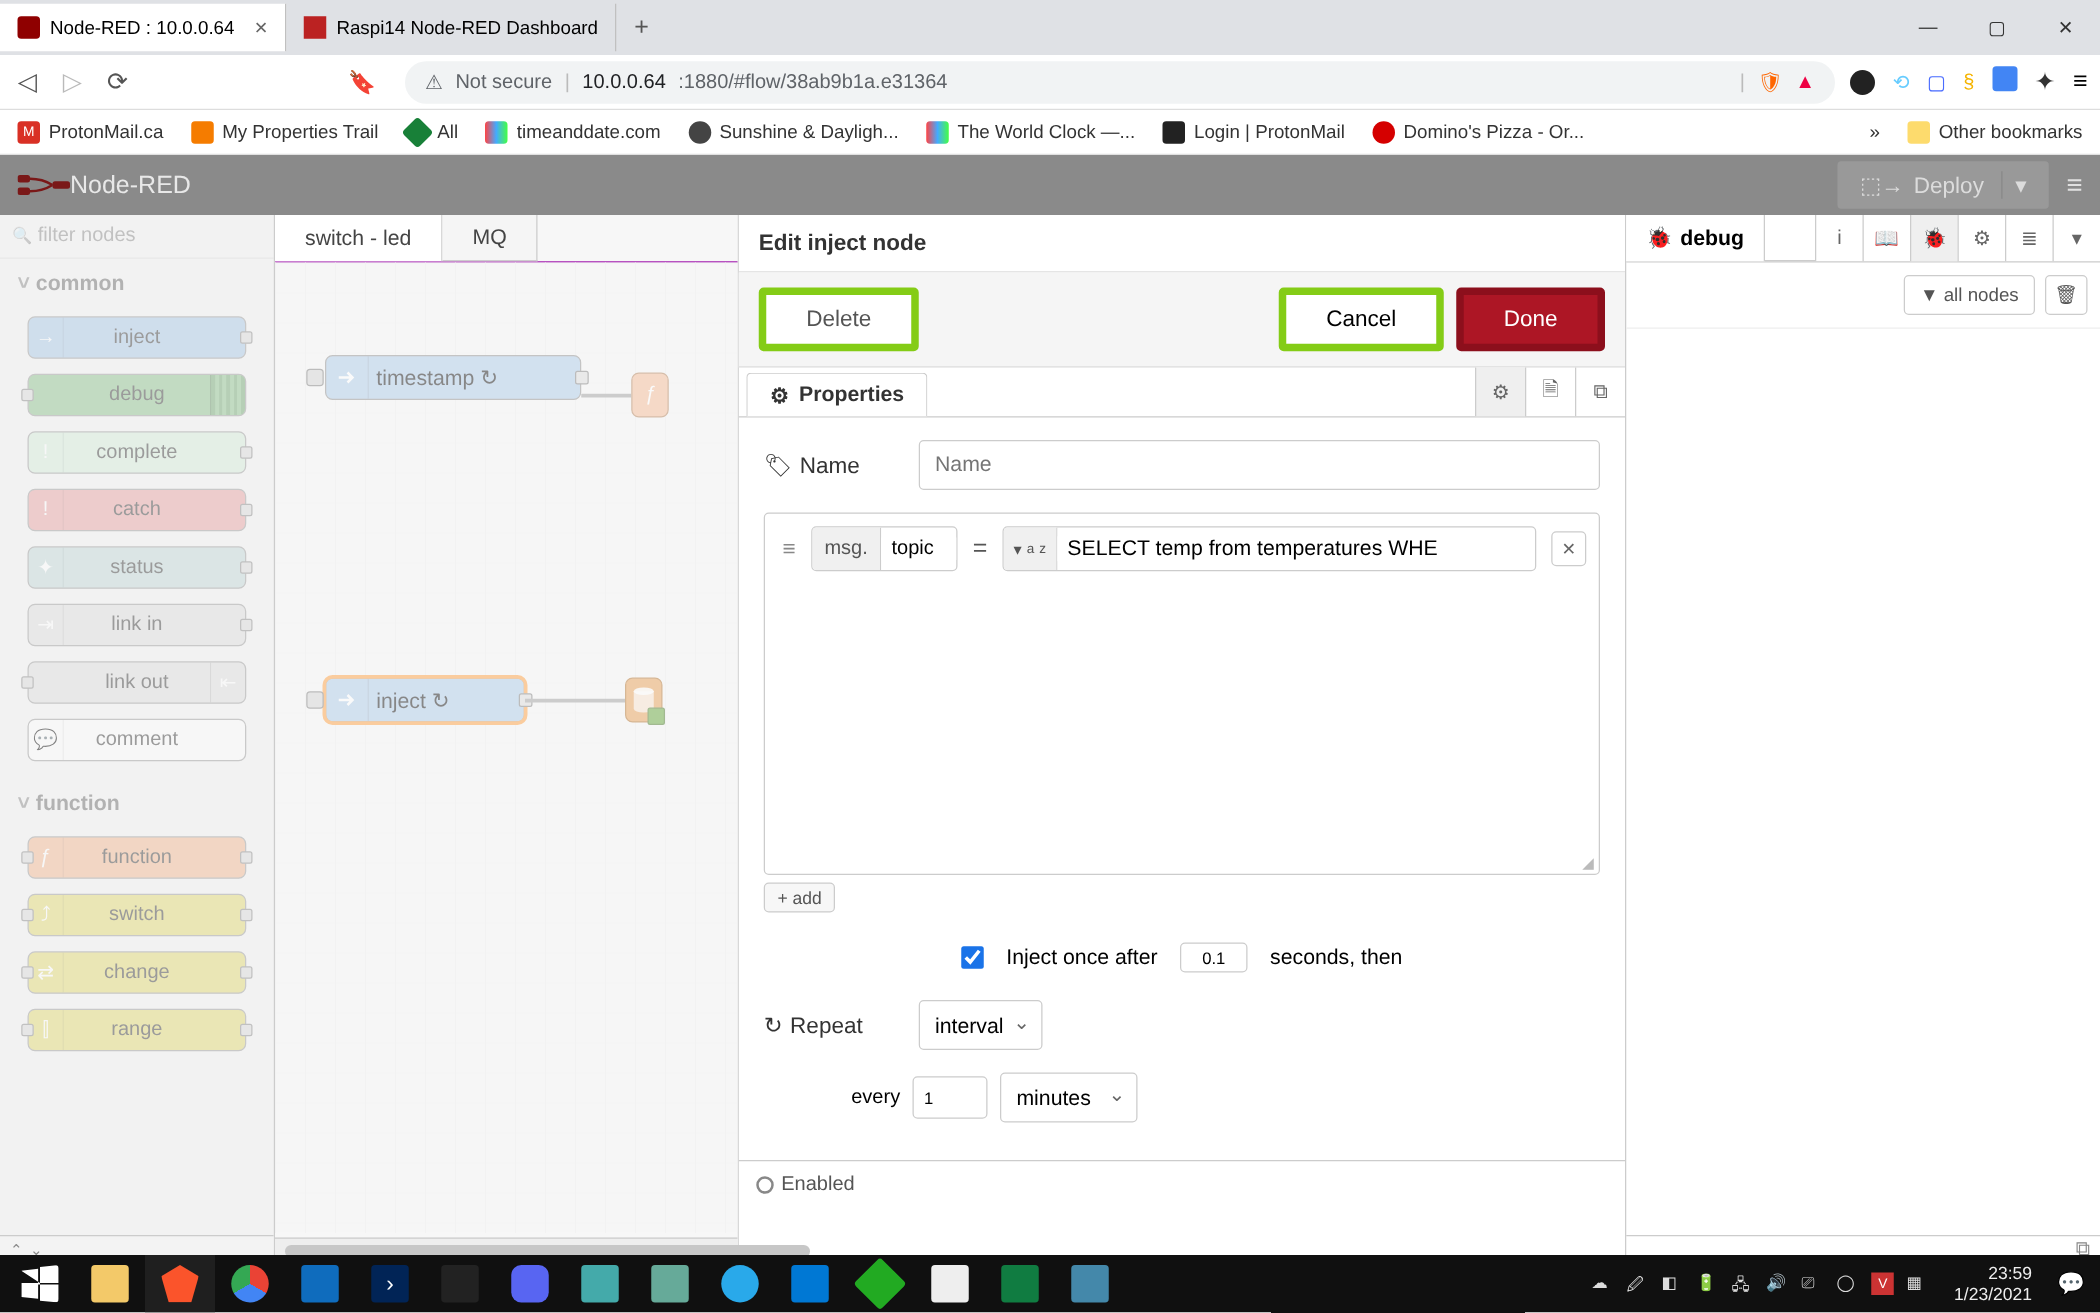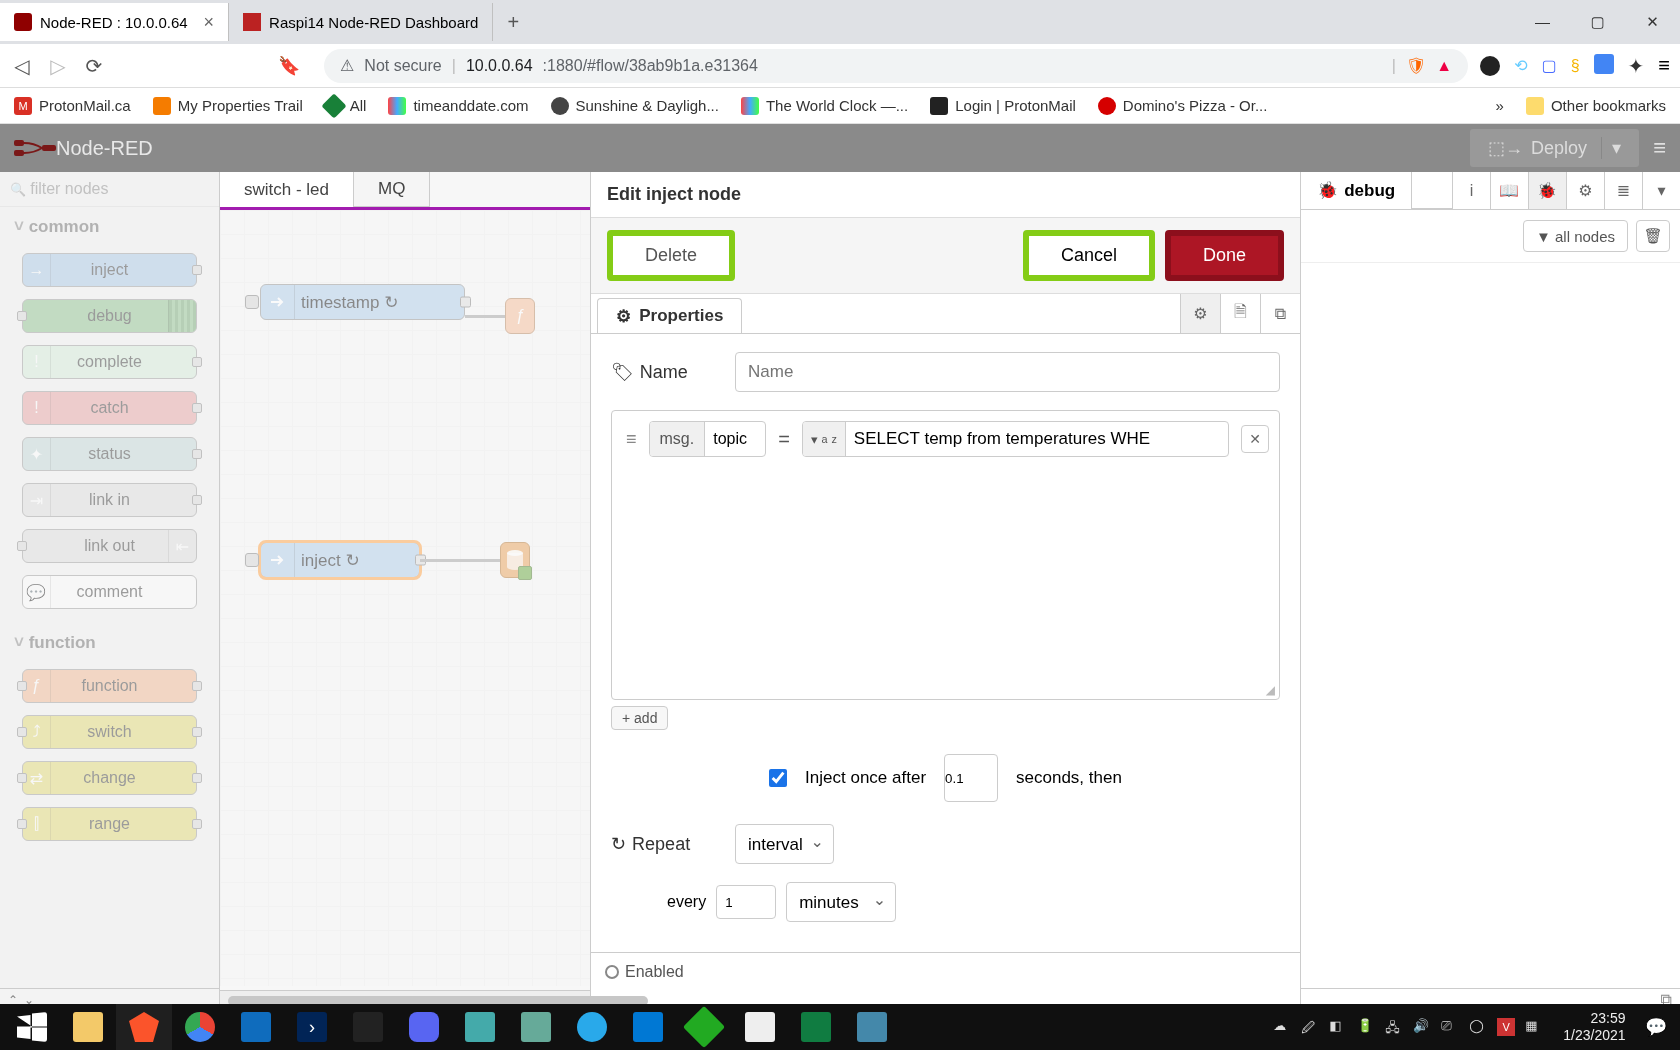--- a/index.html
+++ b/index.html
@@ -46,21 +46,21 @@
 .pal-cat::before { content: "˅ "; color: #888; }
 .pal-list { display: flex; flex-direction: column; gap: 12px; padding: 6px 22px 14px 22px; }
 .pal-node { height: 34px; border-radius: 6px; border: 1px solid #999; display: flex; align-items: center; justify-content: center; font-size: 16px; color: #333; position: relative; }
 .pal-node .port-l, .pal-node .port-r { position:absolute; width:10px; height:10px; background:#d9d9d9; border:1px solid #888; border-radius:2px; top:50%; transform:translateY(-50%); }
 .pal-node .port-l { left:-6px; } .pal-node .port-r { right:-6px; }
 .pal-node .nicon { position:absolute; left:0; top:0; bottom:0; width:28px; border-right:1px solid rgba(0,0,0,.15); border-radius:5px 0 0 5px; display:flex; align-items:center; justify-content:center; }
 .overlay-dim { position: absolute; inset: 0; background: rgba(240,240,240,.55); pointer-events: none; }
 
 
 .workspace { flex: 1; position: relative; background: #f7f7f7; }
-.ws-tabs { height: 38px; border-bottom: 3px solid #a21caf; display: flex; align-items: center; }
+.ws-tabs { height: 38px; border-bottom: 1px solid #a21caf; display: flex; align-items: center; }
 .ws-tab { padding: 0 24px; height: 100%; display: flex; align-items: center; border-right: 1px solid #ccc; background: #fff; font-size: 17px; color: #444; }
 .ws-canvas { position: absolute; top: 38px; left: 0; right: 0; bottom: 24px;
   background-image: linear-gradient(#eee 1px, transparent 1px), linear-gradient(90deg, #eee 1px, transparent 1px);
   background-size: 24px 24px; overflow: hidden; }
 .ws-dim { position: absolute; inset: 0; background: rgba(245,245,245,.55); pointer-events: none; }
 .flow-node { position: absolute; height: 36px; border-radius: 6px; border: 1px solid #888; display: flex; align-items: center; padding-left: 40px; padding-right: 14px; font-size: 17px; }
 .flow-node .nicon2 { position:absolute; left:0; top:0; bottom:0; width:34px; border-right:1px solid rgba(0,0,0,.2); border-radius:5px 0 0 5px; display:flex; align-items:center; justify-content:center; color:#fff; }
 .flow-node .sq { position:absolute; left:-16px; top:50%; transform:translateY(-50%); width:14px; height:14px; background:#d0d0d0; border:1px solid #777; border-radius:3px; }
 .flow-node .fport { position:absolute; right:-7px; top:50%; transform:translateY(-50%); width:11px; height:11px; background:#d9d9d9; border:1px solid #777; border-radius:2px; }
 .wire { position: absolute; height: 3px; background: #999; }
@@ -96,21 +96,21 @@
 .pill input { border: none; outline: none; padding: 0 8px; font-size: 16px; width: 60px; }
 .eq { font-size: 20px; color: #555; padding: 0 4px; }
 .val-pill { flex: 1; }
 .val-pill .pre2 { background: #f0f0f0; padding: 0 8px; height: 100%; display: flex; align-items: center; gap: 4px; border-right: 1px solid #ccc; border-radius: 3px 0 0 3px; color: #555; font-size: 13px; }
 .val-pill input { width: 100%; }
 .del-x { width: 28px; height: 28px; border: 1px solid #ccc; border-radius: 4px; color: #666; display: flex; align-items: center; justify-content: center; margin-left: 4px; font-size:14px; }
 .prop-resize { position:absolute; right:4px; bottom:2px; color:#bbb; font-size:12px; }
 .add-btn { margin-top: 6px; border: 1px solid #ccc; border-radius: 4px; padding: 3px 10px; font-size: 14px; color: #555; background: #f7f7f7; display: inline-block; }
 .inject-row { margin-top: 24px; display: flex; align-items: center; justify-content: center; gap: 18px; font-size: 17px; }
 .chk { width: 18px; height: 18px; accent-color: #1a73e8; }
-.small-in { width: 54px; height: 48px; border: 1px solid #ccc; border-radius: 4px; }
+.small-in { width: 54px; height: 24px; border: 1px solid #ccc; border-radius: 4px; text-align: center; }
 .sel { height: 40px; border: 1px solid #ccc; border-radius: 4px; padding: 0 30px 0 12px; font-size: 17px; background: #fff; appearance: none; position: relative; }
 .sel-wrap { position: relative; display: inline-block; }
 .sel-wrap::after { content: "⌄"; position: absolute; right: 10px; top: 8px; color: #666; pointer-events:none; }
 .num-in { width: 60px; height: 34px; border: 1px solid #ccc; border-radius: 4px; padding-left: 8px; }
 .tray-footer { border-top: 1px solid #ccc; padding: 10px 14px; font-size: 16px; color: #555; display: flex; align-items: center; gap: 6px; }
 .radio-o { width: 14px; height: 14px; border: 2px solid #888; border-radius: 50%; display: inline-block; }
 
 
 .sidebar { width: 380px; background: #fff; border-left: 1px solid #ccc; display: flex; flex-direction: column; }
 .side-tabs { height: 38px; border-bottom: 1px solid #ccc; display: flex; align-items: stretch; }
@@ -416,21 +416,21 @@
         <span>seconds, then</span>
       </div>
 
       <div class="form-row" style="margin-top:22px;">
         <div class="form-label">
             <span>↻</span>
             <span>Repeat</span>
           </div>
         <span class="sel-wrap"><select class="sel"><option>interval</option></select></span>
       </div>
-      <div class="form-row" style="margin-left:56px; gap:10px;">
+      <div class="form-row" style="margin-left:70px; gap:10px;">
         <span>every</span>
         <input type="number" class="num-in" value="1" style="">
         <span class="sel-wrap"><select class="sel" style="padding-right:36px;"><option>minutes</option></select></span>
       </div>
     </div>
     <div class="tray-footer">
       <span class="radio-o"></span>
       <span>Enabled</span>
     </div>
   </div>

